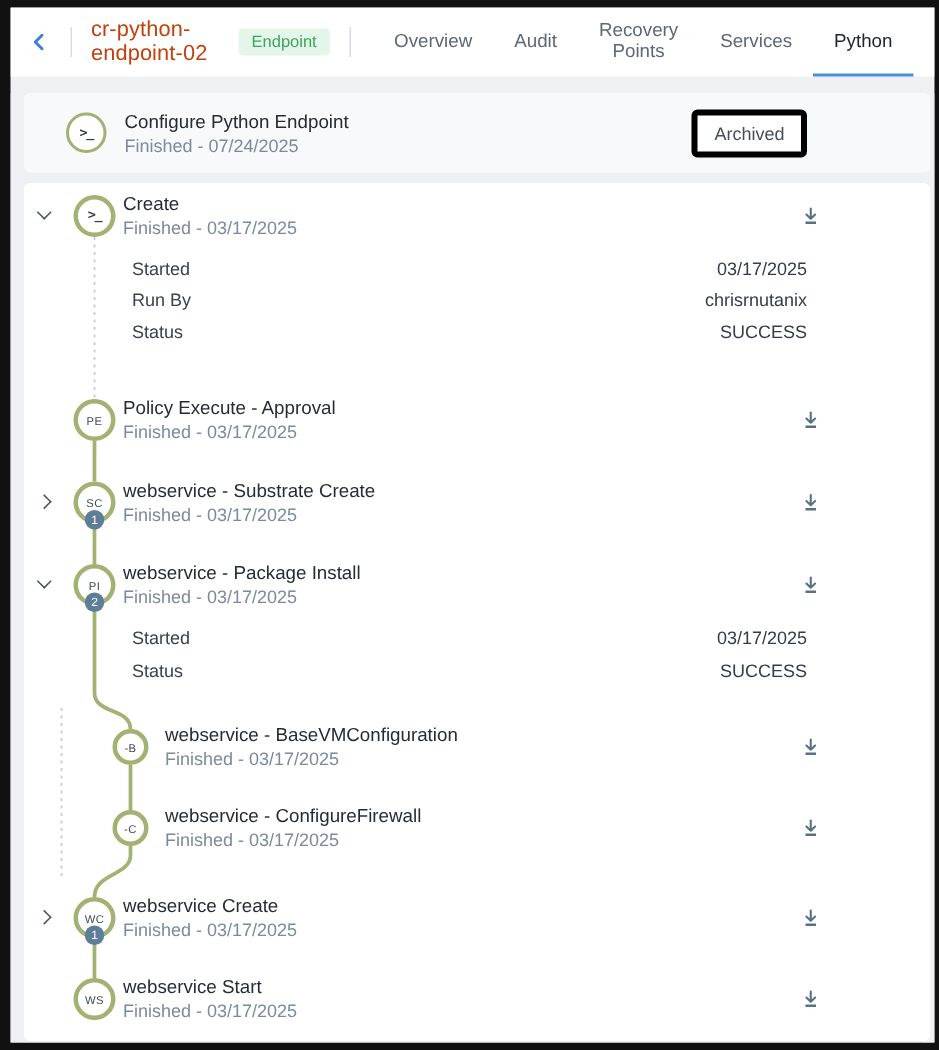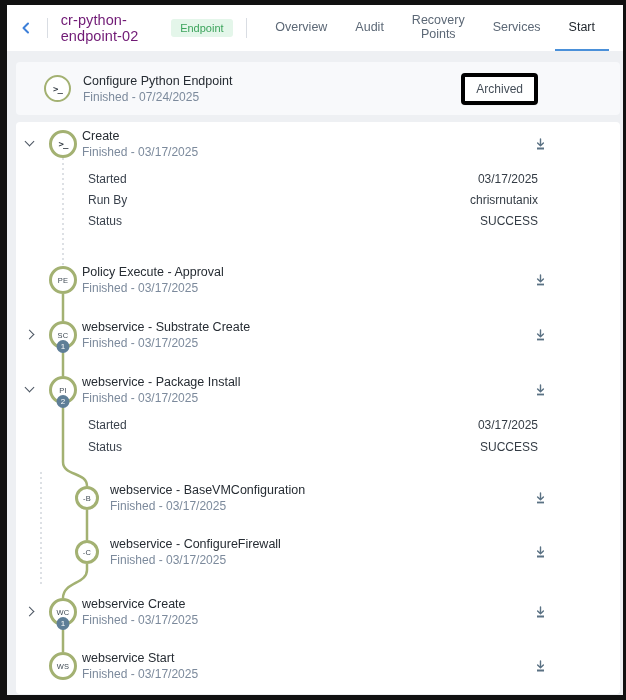--- a/index.html
+++ b/index.html
@@ -4,21 +4,21 @@
 <style>
   * { margin:0; padding:0; box-sizing:border-box; }
   html,body { width:626px; height:700px; background:#111; font-family:"Liberation Sans", sans-serif; }
   .frame { position:relative; width:626px; height:700px; background:#111; overflow:hidden; }
   .page { position:absolute; left:7px; top:5px; right:3px; bottom:5px; background:#eef0f3; overflow:hidden; }
 
   
   header { position:relative; height:46px; background:#ffffff; display:flex; align-items:center; padding:0 14px 0 11px; }
   .back { background:none; border:none; cursor:pointer; display:flex; align-items:center; padding:2px; }
   .vdiv { width:1px; height:20px; background:#d9dde3; margin:0 13px; }
-  h1 { font-size:14.5px; font-weight:500; color:#701a75; letter-spacing:0.1px; }
+  h1 { font-size:14.5px; font-weight:500; color:#c2410c; letter-spacing:0.1px; }
   .badge-running { margin-left:12px; background:#e4f6ea; color:#3ca45c; font-size:11px; padding:3px 9px; border-radius:3px; }
   .tabs { display:flex; align-items:stretch; height:46px; margin-left:2px; }
   .tab { display:flex; align-items:center; padding:0 14px; font-size:12.5px; color:#5c6876; cursor:pointer; border-bottom:2px solid transparent;text-align:center; }
   .tab.active { color:#1f252c; border-bottom-color:#4a90d9; }
 
   
   .content { position:relative; height:644px; background:#eef0f3; }
   .panel { position:relative; margin:11px 3px 0 9px; width:604px; height:53px; background:#f8f9fb; border-radius:4px;
            display:flex; align-items:center; padding:0 82px 0 28px; }
   .panel .ttext { margin-left:12px; }
@@ -71,21 +71,21 @@
       </button>
       <span class="vdiv"></span>
       <h1>cr-python-endpoint-02</h1>
       <span class="badge-running">Endpoint</span>
       <span class="vdiv"></span>
       <nav class="tabs" id="tabs">
           <div class="tab">Overview</div>
           <div class="tab">Audit</div>
           <div class="tab">Recovery Points</div>
           <div class="tab">Services</div>
-          <div class="tab active">Start</div>
+          <div class="tab active">Python</div>
         </nav>
     </header>
 
     <div class="content">
 
       <section class="panel">
         <span class="circle">
           <span class="ic term">&gt;_</span>
         </span>
         <div class="ttext">

